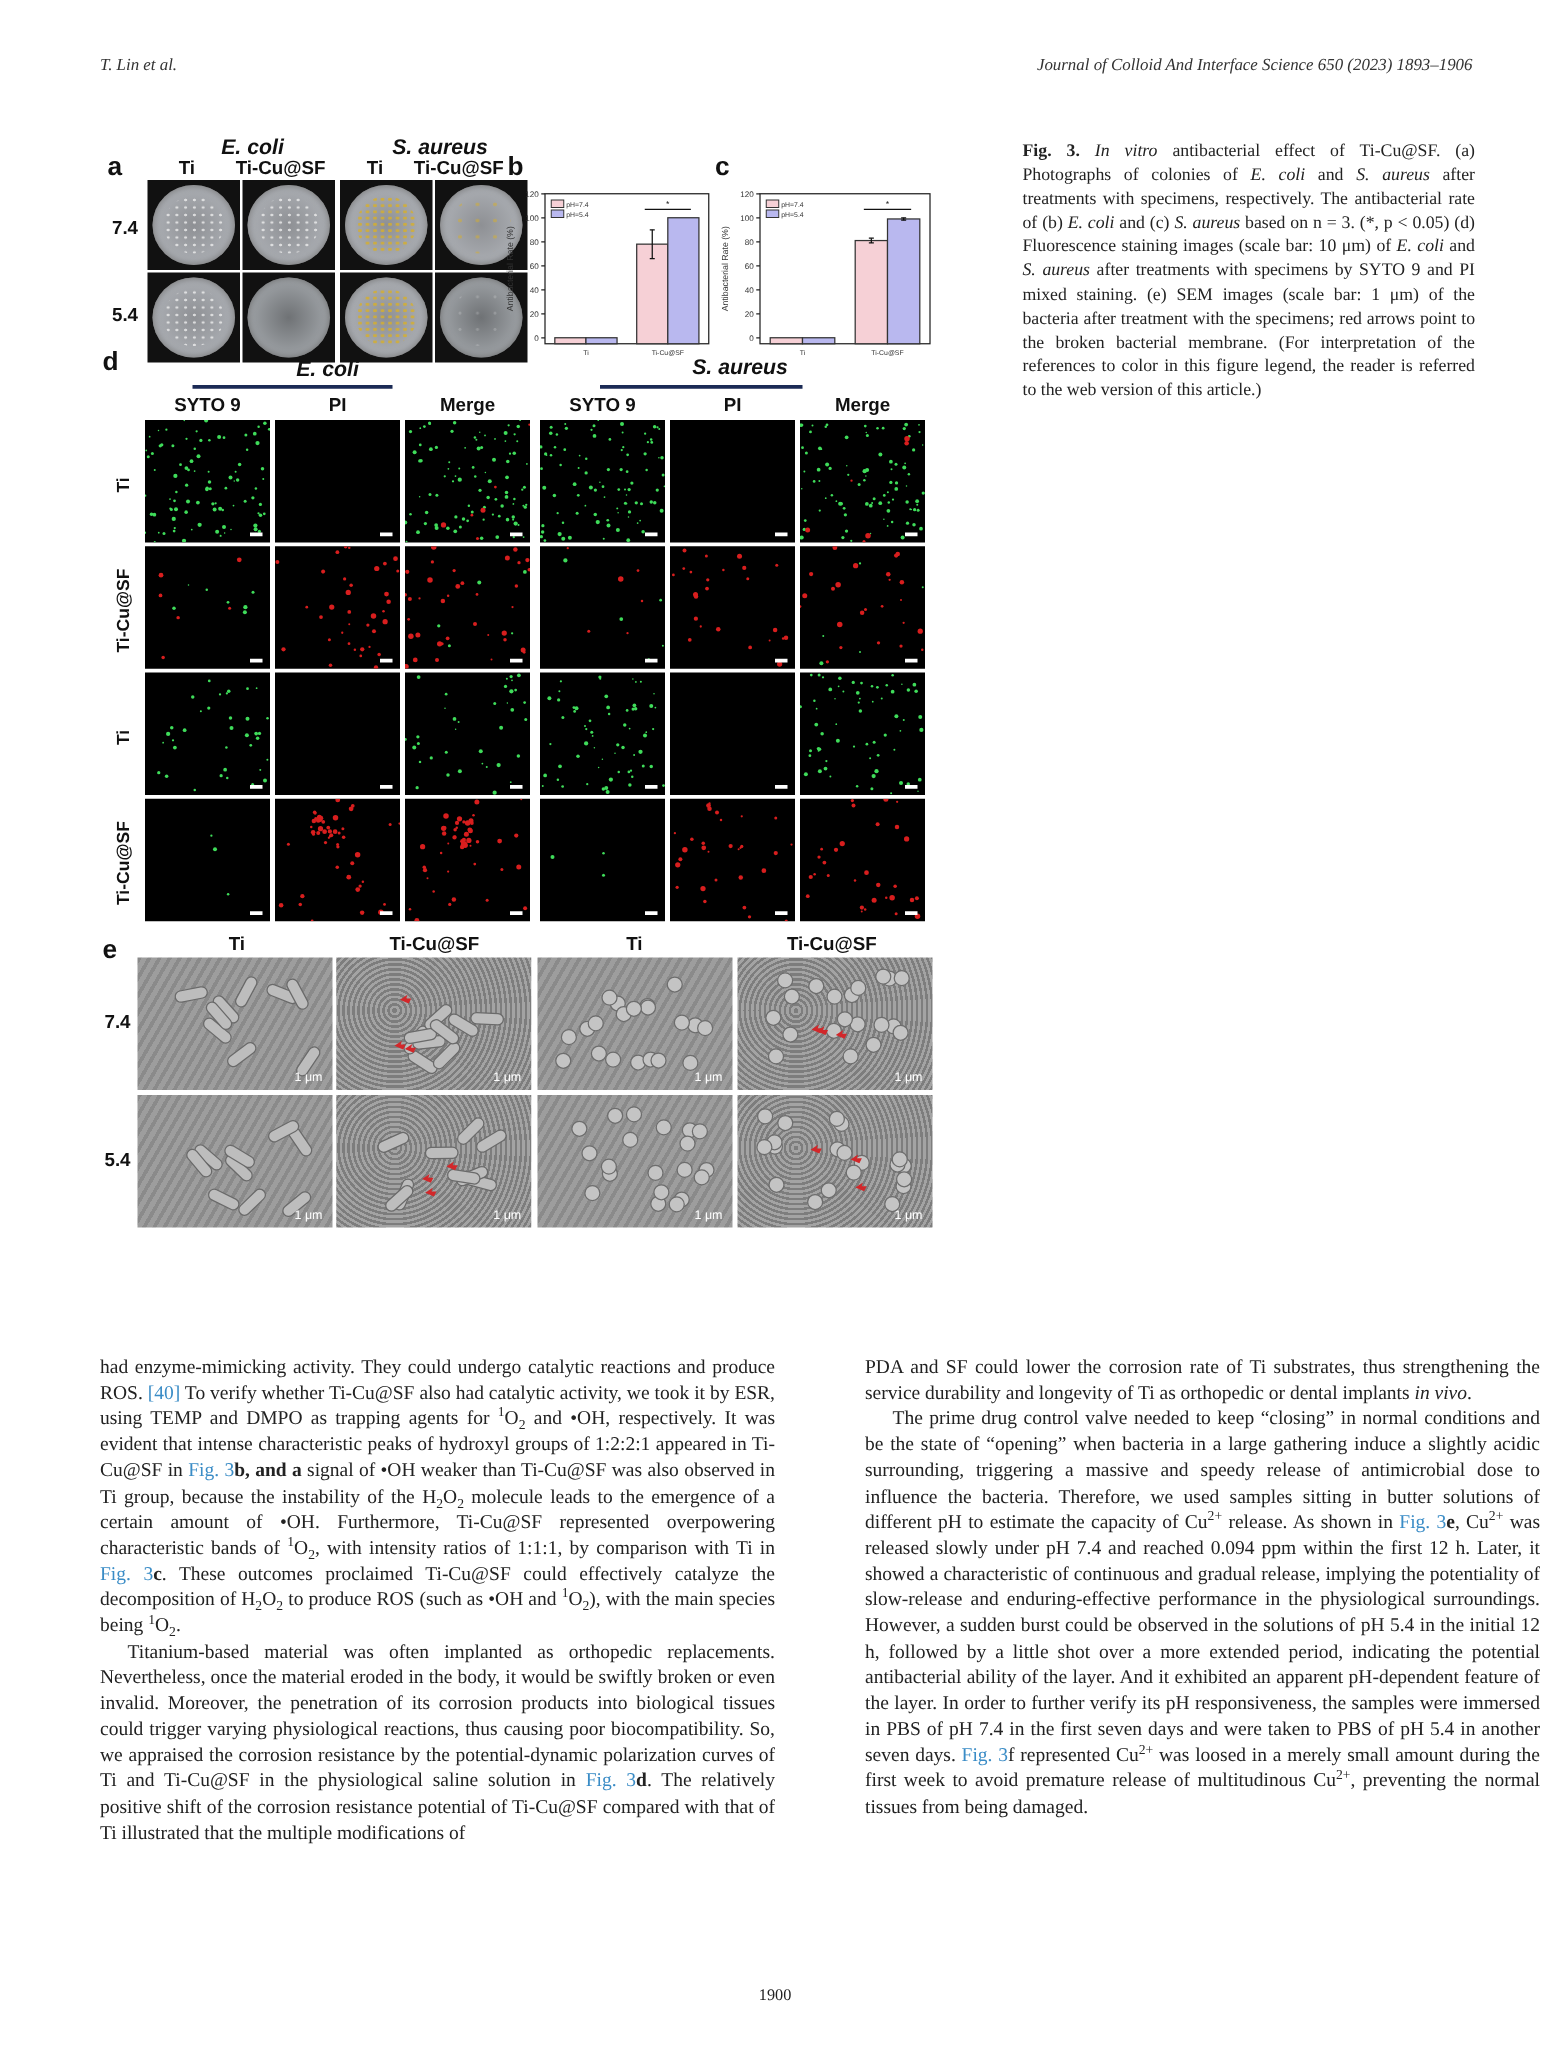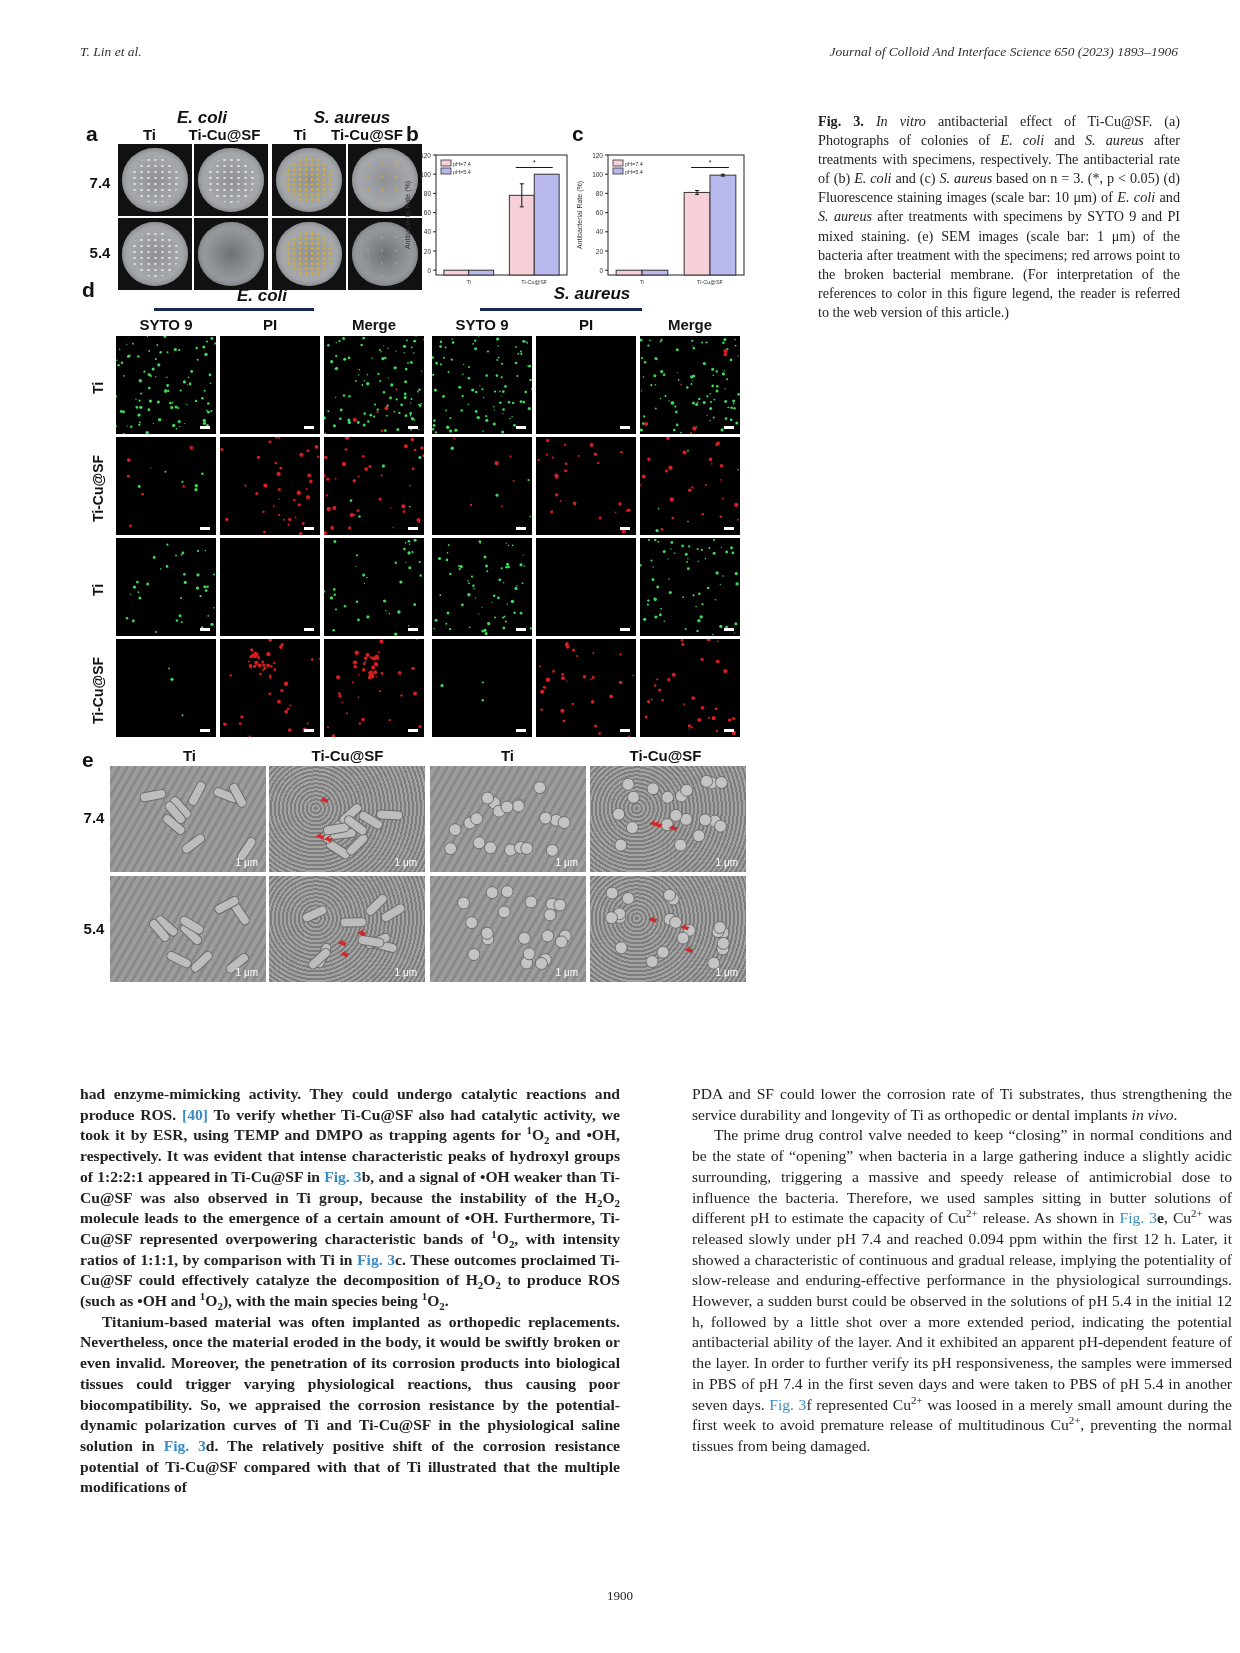--- a/index.html
+++ b/index.html
@@ -22,21 +22,21 @@
   .fl .spk{position:absolute;inset:0;}
   .fl .sb{position:absolute;right:6px;bottom:5px;width:10px;height:3px;background:#fff;}
   .rowlbl{position:absolute;font-weight:bold;font-size:14px;color:#111;transform:rotate(-90deg);transform-origin:left top;white-space:nowrap;}
   .sem{position:absolute;background:#8f8f8f;overflow:hidden;}
   .sem .tex{position:absolute;inset:0;}
   .sem .sbt{position:absolute;right:8px;bottom:4px;font-size:10px;color:#fff;}
   .caption{position:absolute;left:818px;top:112px;width:362px;font-size:14.2px;line-height:19.1px;text-align:justify;color:#222;}
   .col{position:absolute;top:1084px;width:540px;font-size:15.6px;line-height:20.7px;text-align:justify;color:#222;}
   .col p{margin:0;}
   .col p.ind{text-indent:22px;}
-  .col-left{left:80px;font-weight:bold;}
+  .col-left{left:80px;}
   .col-right{left:668px;margin-left:24px;}
   .link{color:#3a8cc6;}
   .footer{position:absolute;top:1588px;left:0;width:1240px;text-align:center;font-size:13px;color:#222;}
   sub,sup{font-size:70%;line-height:0;}
 </style>
 </head>
 <body>
 
 <div class="hdr hdr-left">T. Lin et al.</div>
 <div class="hdr hdr-right">Journal of Colloid And Interface Science 650 (2023) 1893–1906</div>

